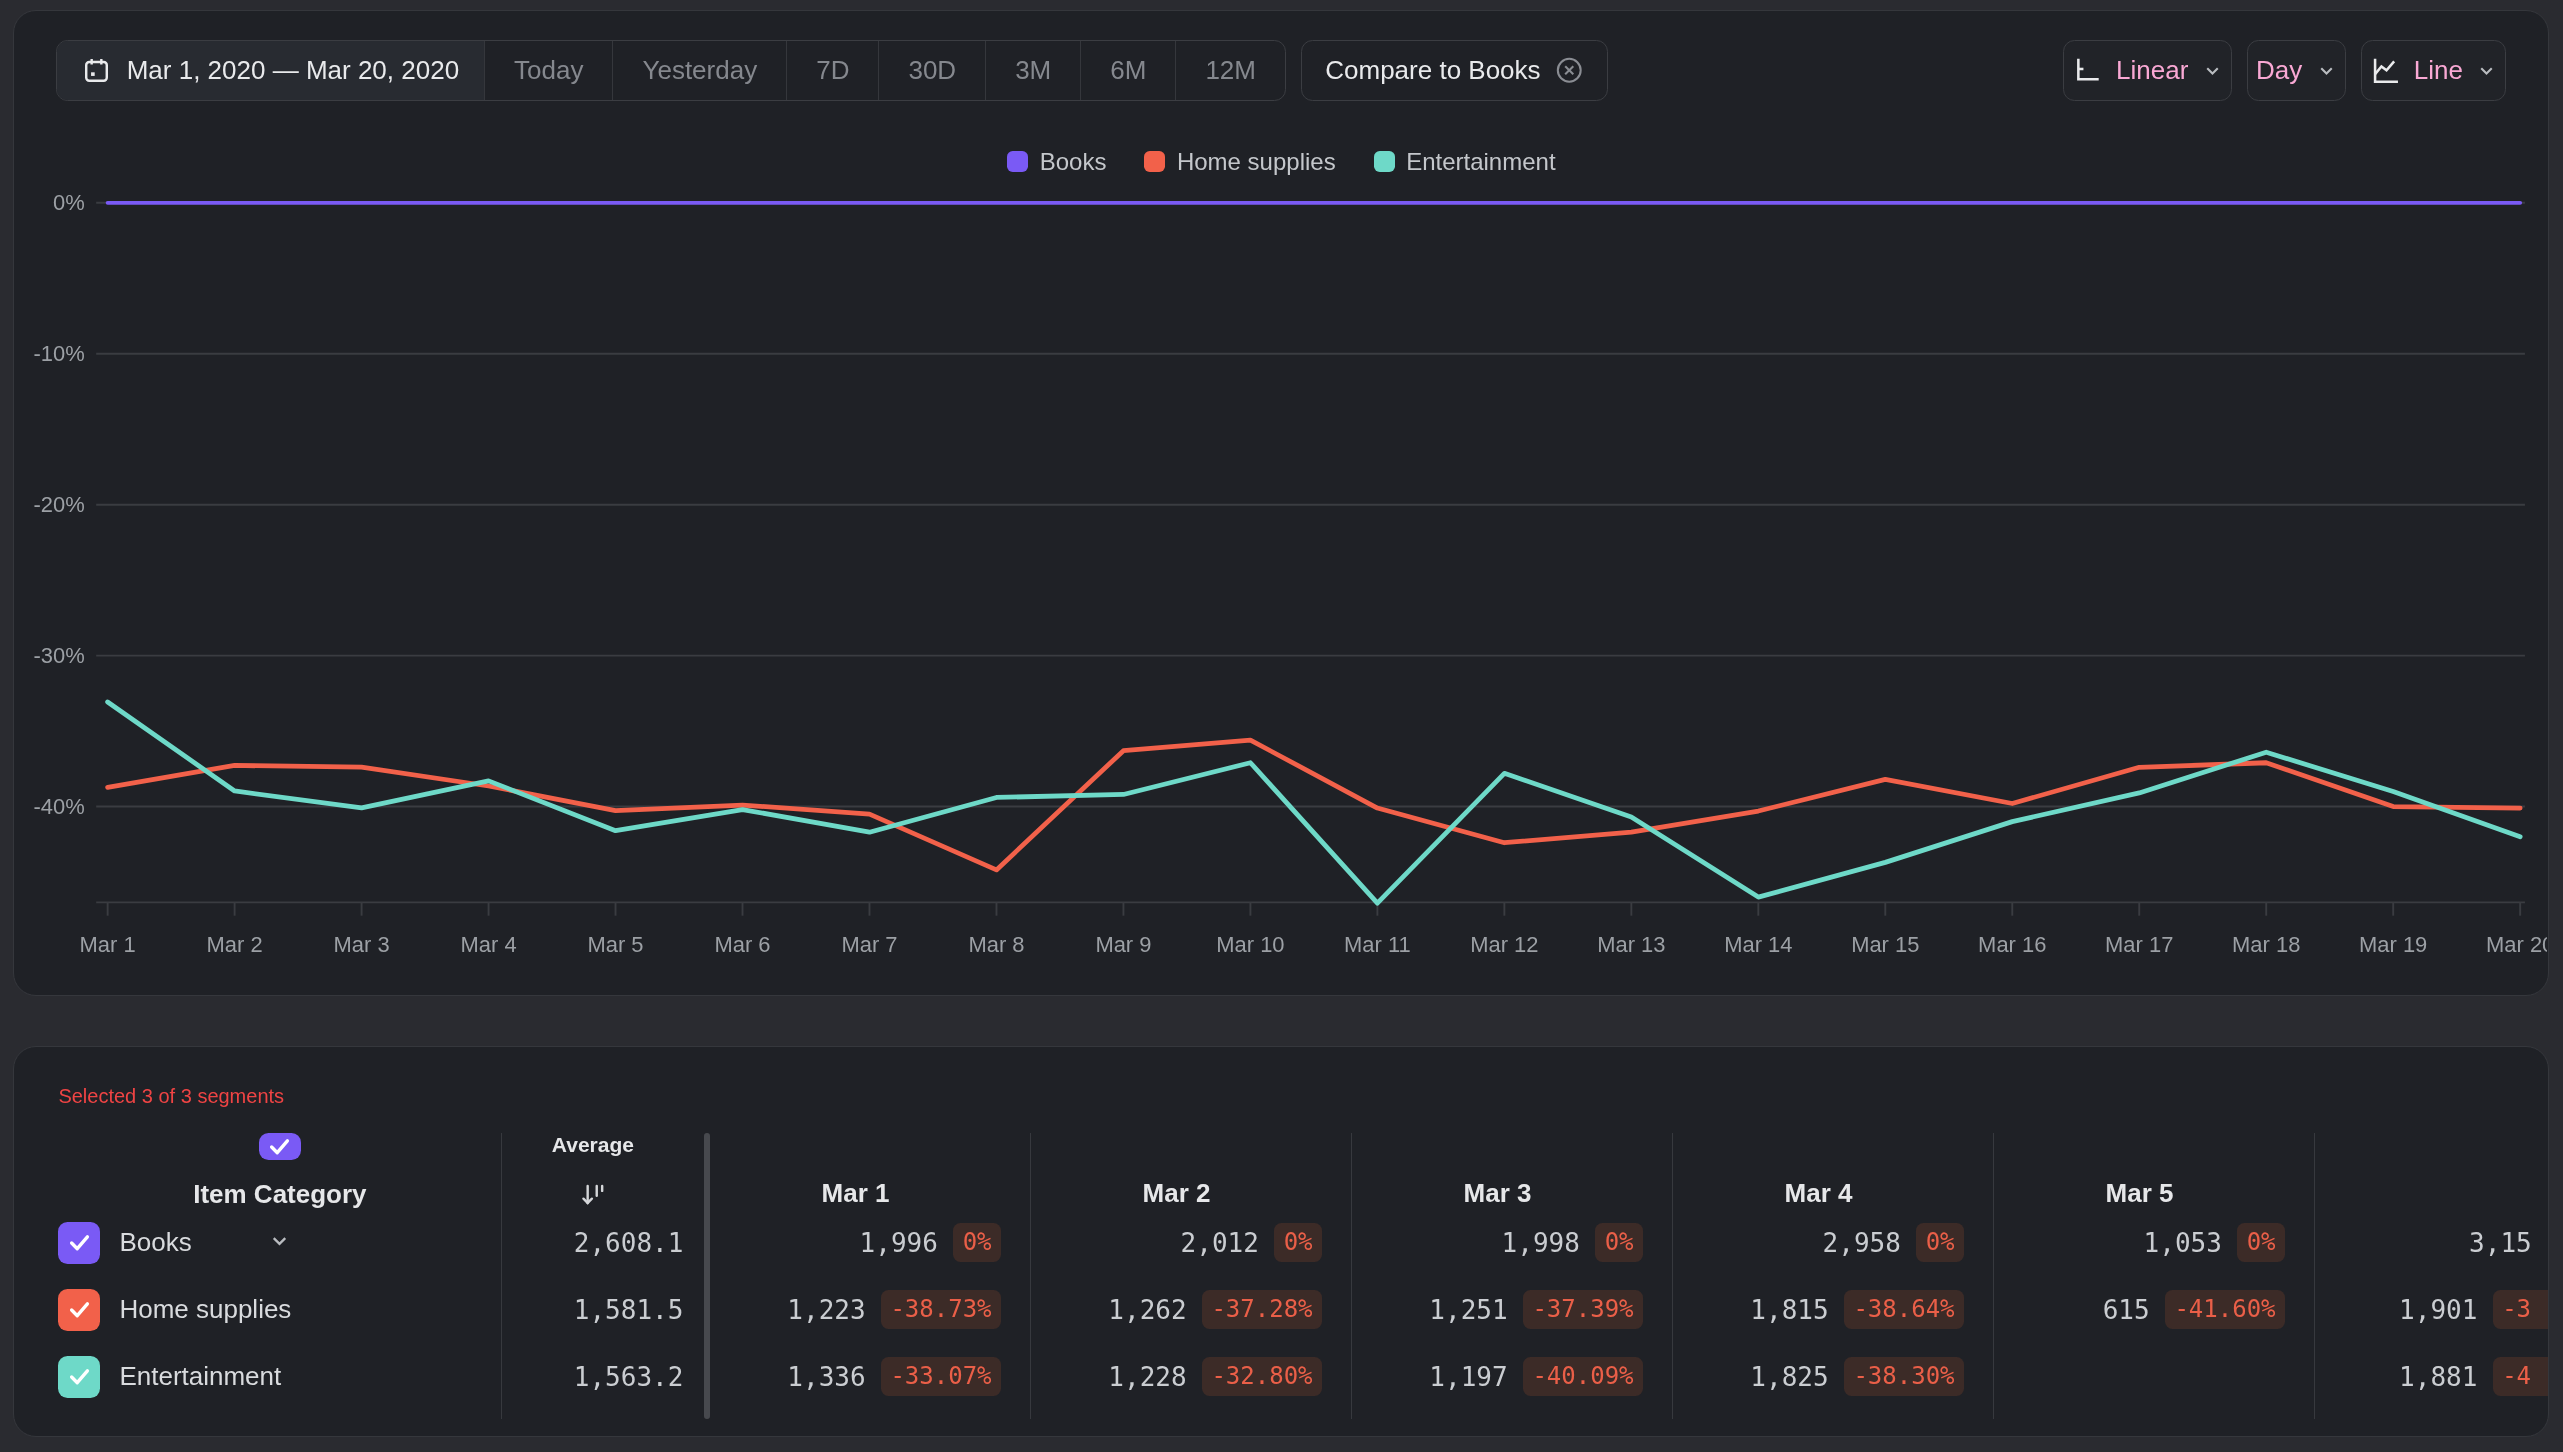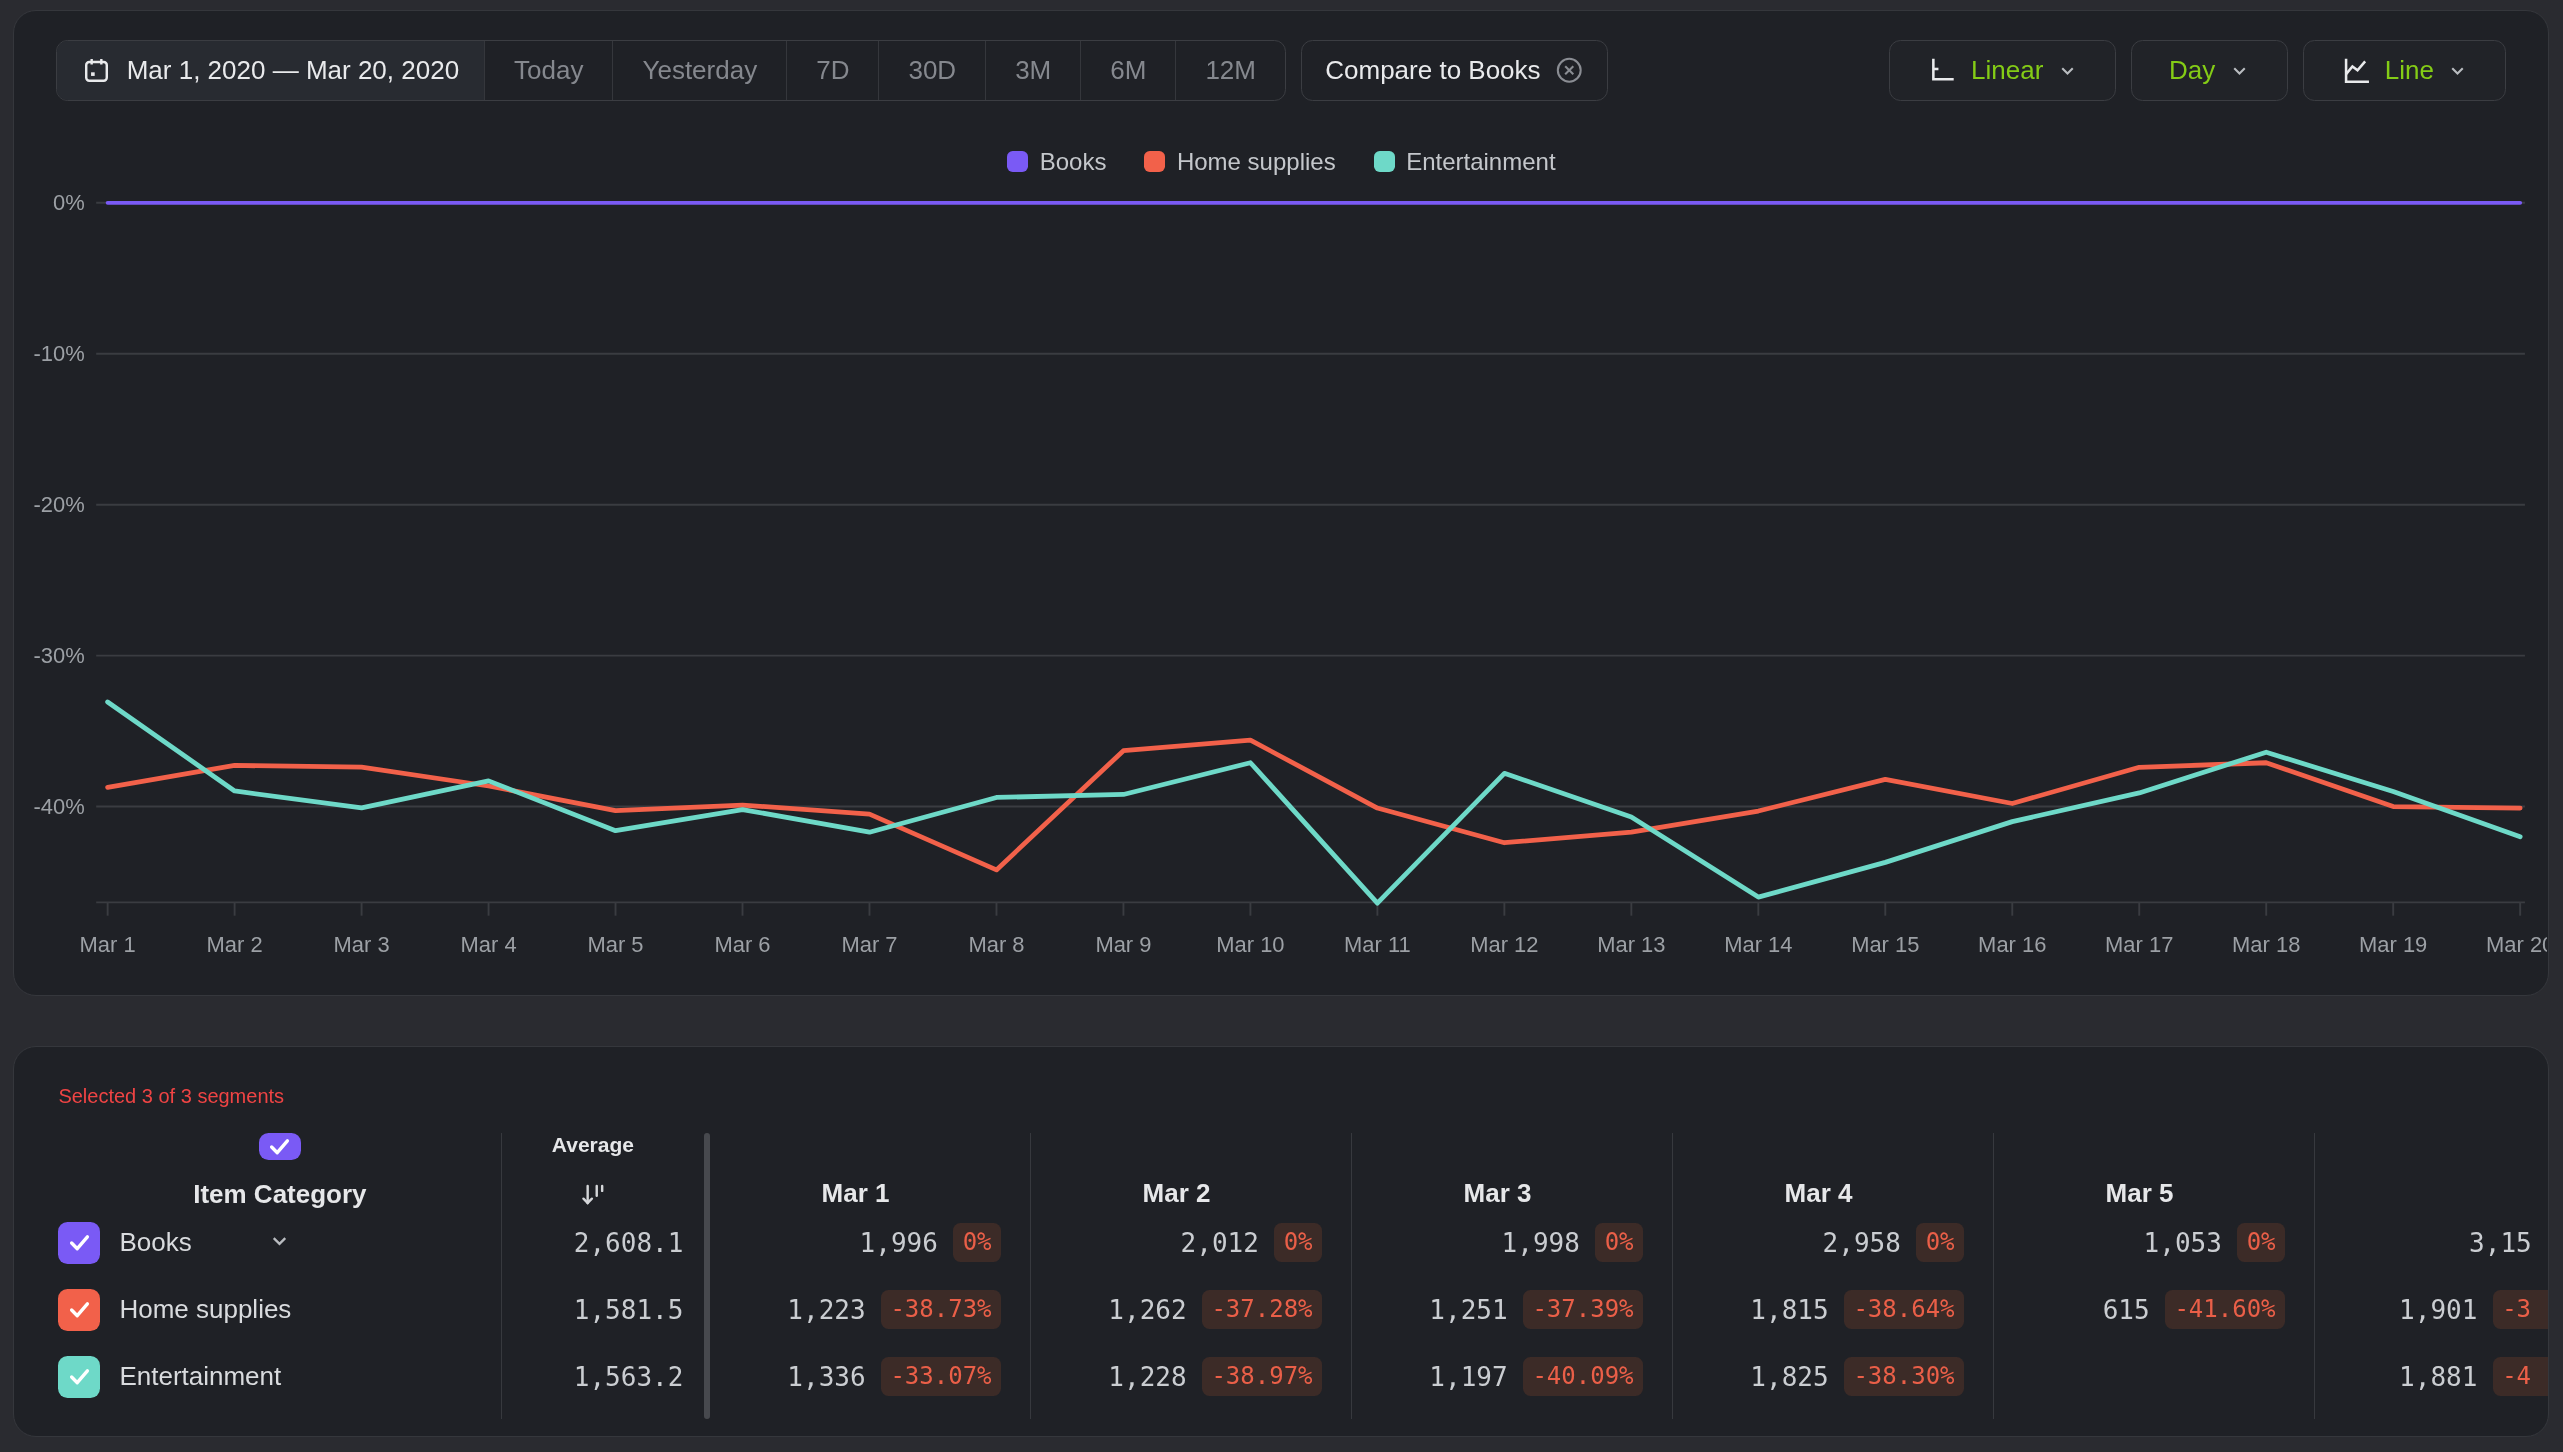--- a/index.html
+++ b/index.html
@@ -41,22 +41,22 @@
     font-size:26px; color:#85888E; border-left:1.9px solid #35373C;
     background:transparent; cursor:pointer;
   }
   .chip {
     display:flex; align-items:center; gap:13.4px; height:61px;
     border:1.9px solid #3B3D42; border-radius:11.5px; padding:0 23px;
     font-size:26px; color:#E9EAEC; cursor:pointer; background:transparent;
   }
   .tool-btn {
     display:flex; align-items:center; gap:13.4px; height:61px;
-    border:1.9px solid #3B3D42; border-radius:11.5px; padding:0 37px;
-    font-size:26px; color:#84cc16; background:#212328; cursor:pointer;
+    border:1.9px solid #3B3D42; border-radius:11.5px; padding:0 8px;
+    font-size:26px; color:#f9a8d4; background:#212328; cursor:pointer;
   }
   .icon { display:inline-flex; flex:0 0 auto; }
 
   
   .legend {
     position:absolute; top:137px; left:0; right:0;
     display:flex; justify-content:center; align-items:center; gap:38px;
     font-size:24px; color:#C4C7CB;
   }
   .legend-item { display:flex; align-items:center; gap:11.5px; }
@@ -346,21 +346,21 @@
         <div class="cell r1">
           <span class="num">2,012</span>
           <span class="badge">0%</span>
         </div>
         <div class="cell r2">
           <span class="num">1,262</span>
           <span class="badge">-37.28%</span>
         </div>
         <div class="cell r3">
           <span class="num">1,228</span>
-          <span class="badge">-38.97%</span>
+          <span class="badge">-32.80%</span>
         </div>
       </div>
       <div class="col col-date">
         <div class="hdr">Mar 3</div>
         <div class="cell r1">
           <span class="num">1,998</span>
           <span class="badge">0%</span>
         </div>
         <div class="cell r2">
           <span class="num">1,251</span>

